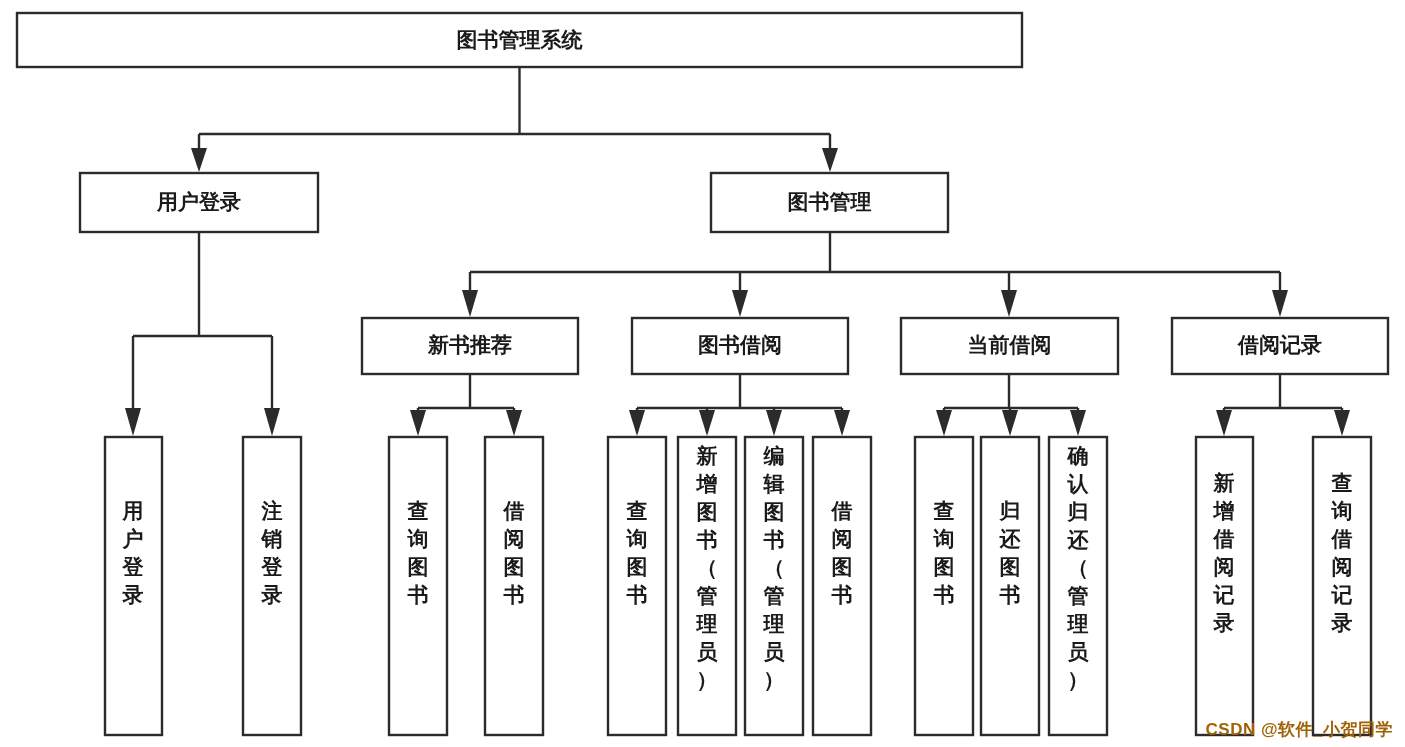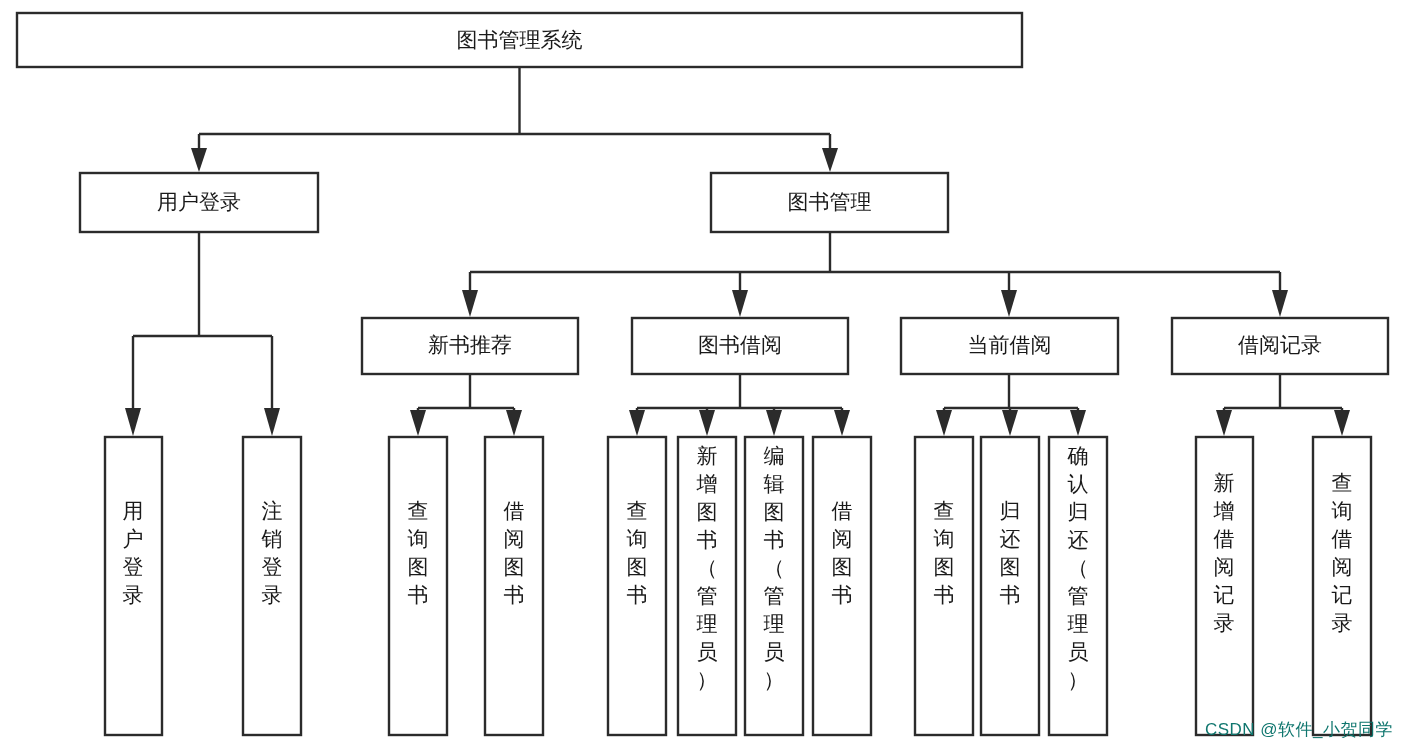--- a/index.html
+++ b/index.html
@@ -12,20 +12,21 @@
     width: 1405px;
     height: 747px;
     font-family: "Liberation Sans", "DejaVu Sans", sans-serif;
     overflow: hidden;
     position: relative;
   }
   #diagram-root {
     position: relative;
     width: 1405px;
     height: 747px;
+    font-weight: bold;
   }
   svg.diagram-canvas {
     position: absolute;
     left: 0;
     top: 0;
     width: 1405px;
     height: 747px;
   }
   .node-box {
     fill: #ffffff;
@@ -54,21 +55,21 @@
     font-size: 21px;
     fill: #1a1a1a;
     text-anchor: middle;
   }
   .watermark-text {
     position: absolute;
     right: 12px;
     bottom: 6px;
     font-family: "Liberation Sans", "DejaVu Sans", sans-serif;
     font-size: 17px;
-    color: #0f766e;
+    color: #a16207;
     white-space: nowrap;
     letter-spacing: 0.5px;
   }
 </style>
 </head>
 <body>
 
 <div id="diagram-root">
 
   <svg class="diagram-canvas" viewBox="0 0 1405 747" xmlns="http://www.w3.org/2000/svg">

